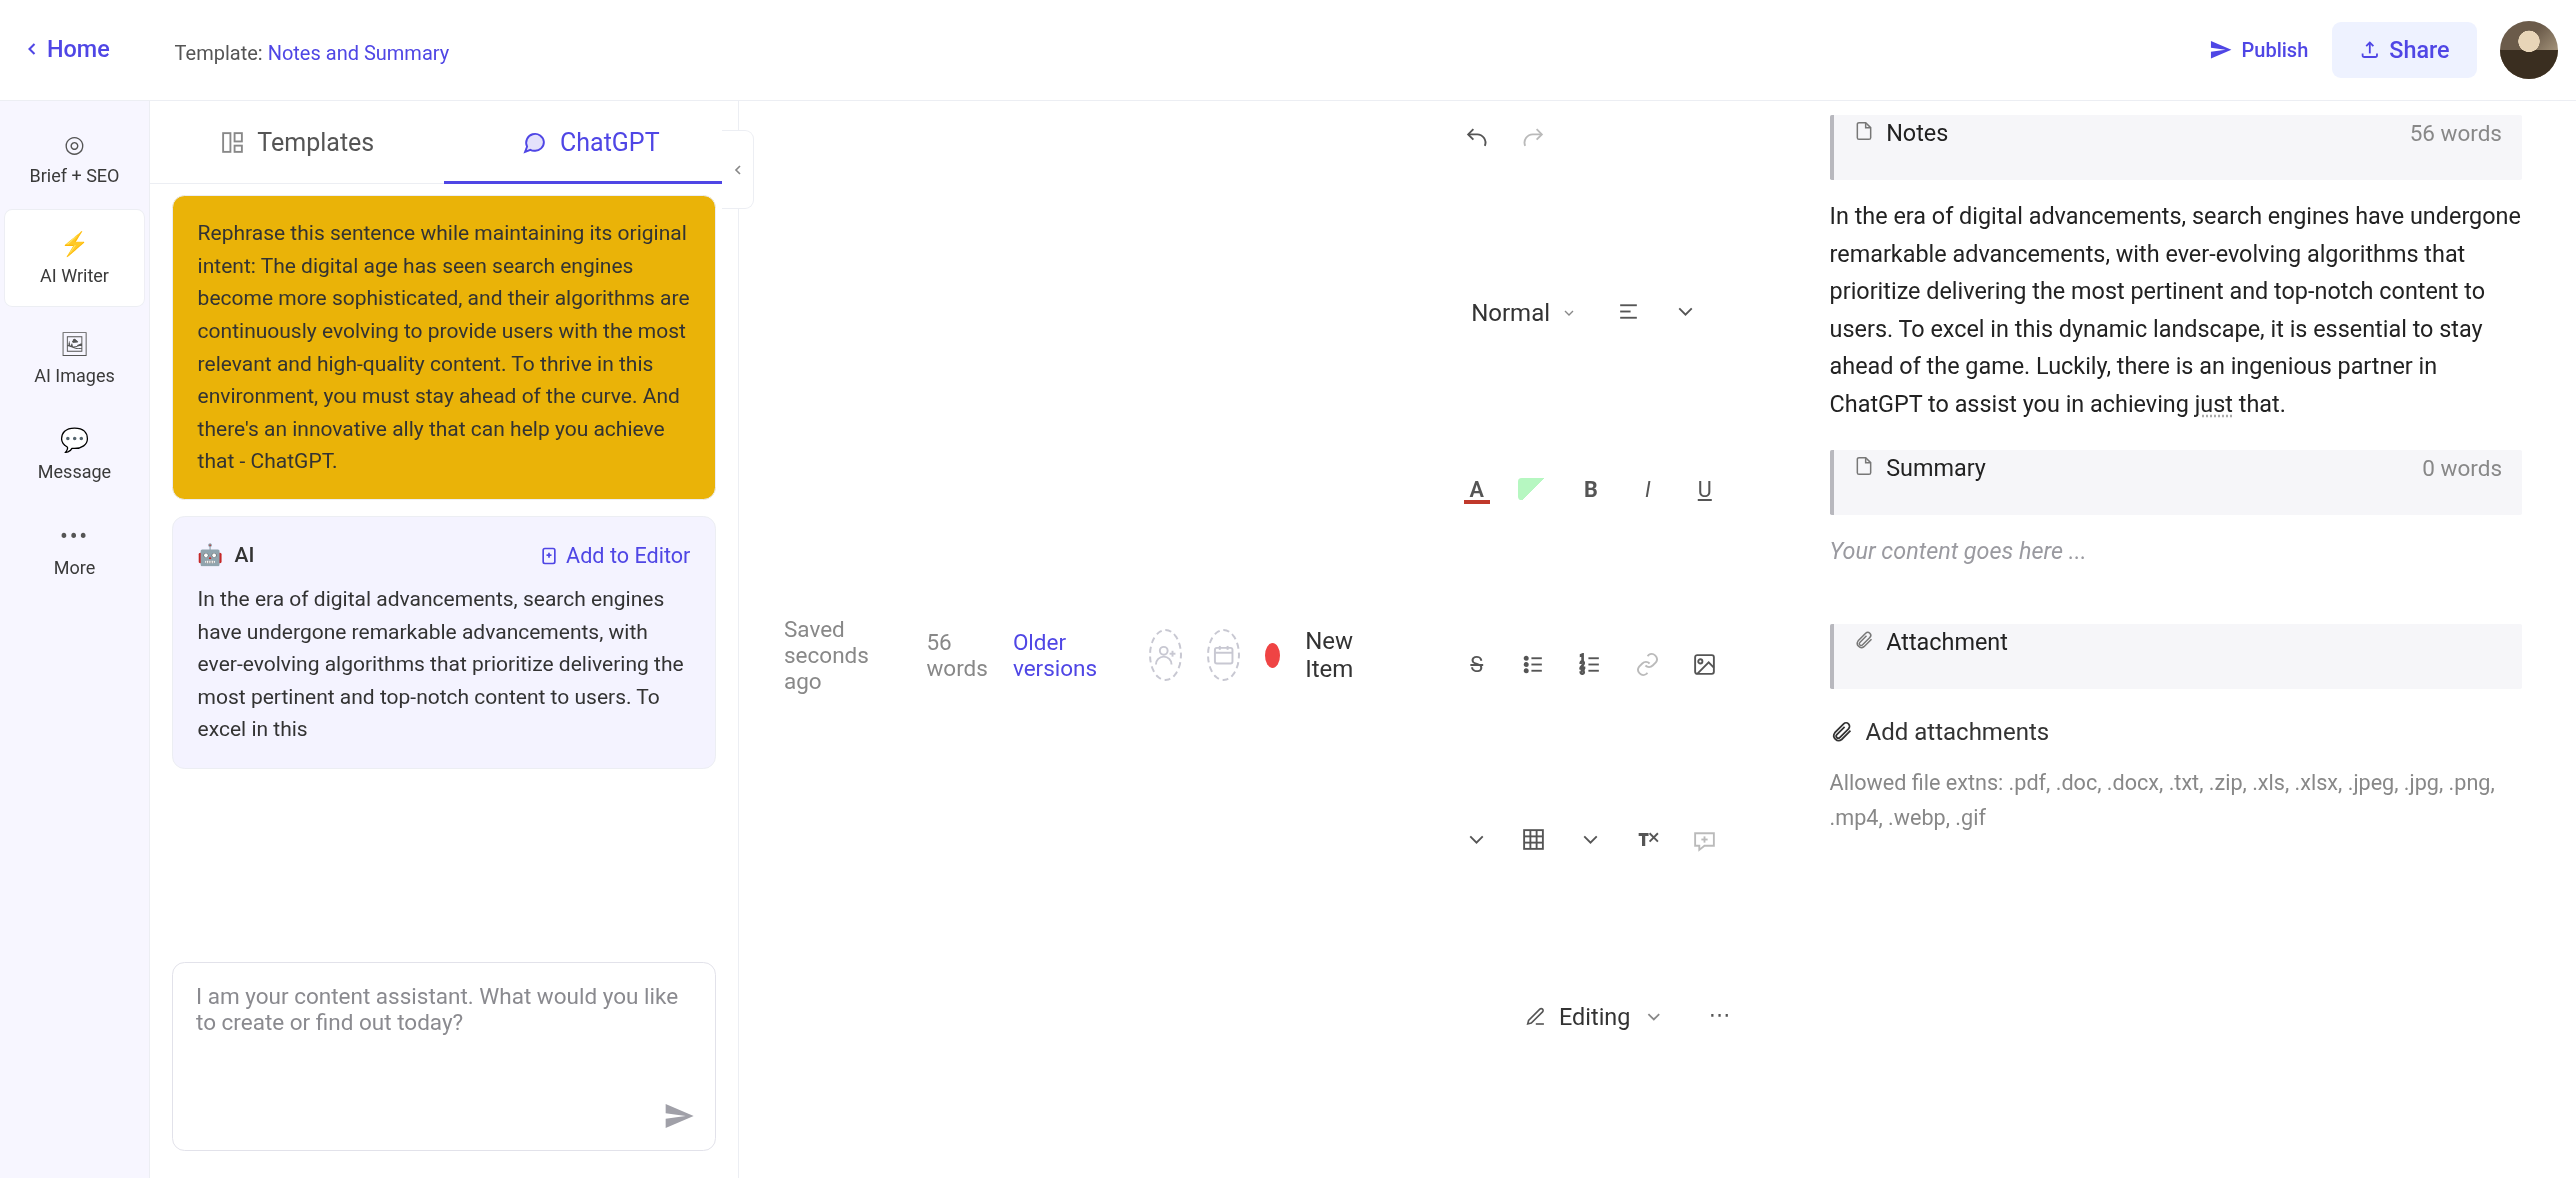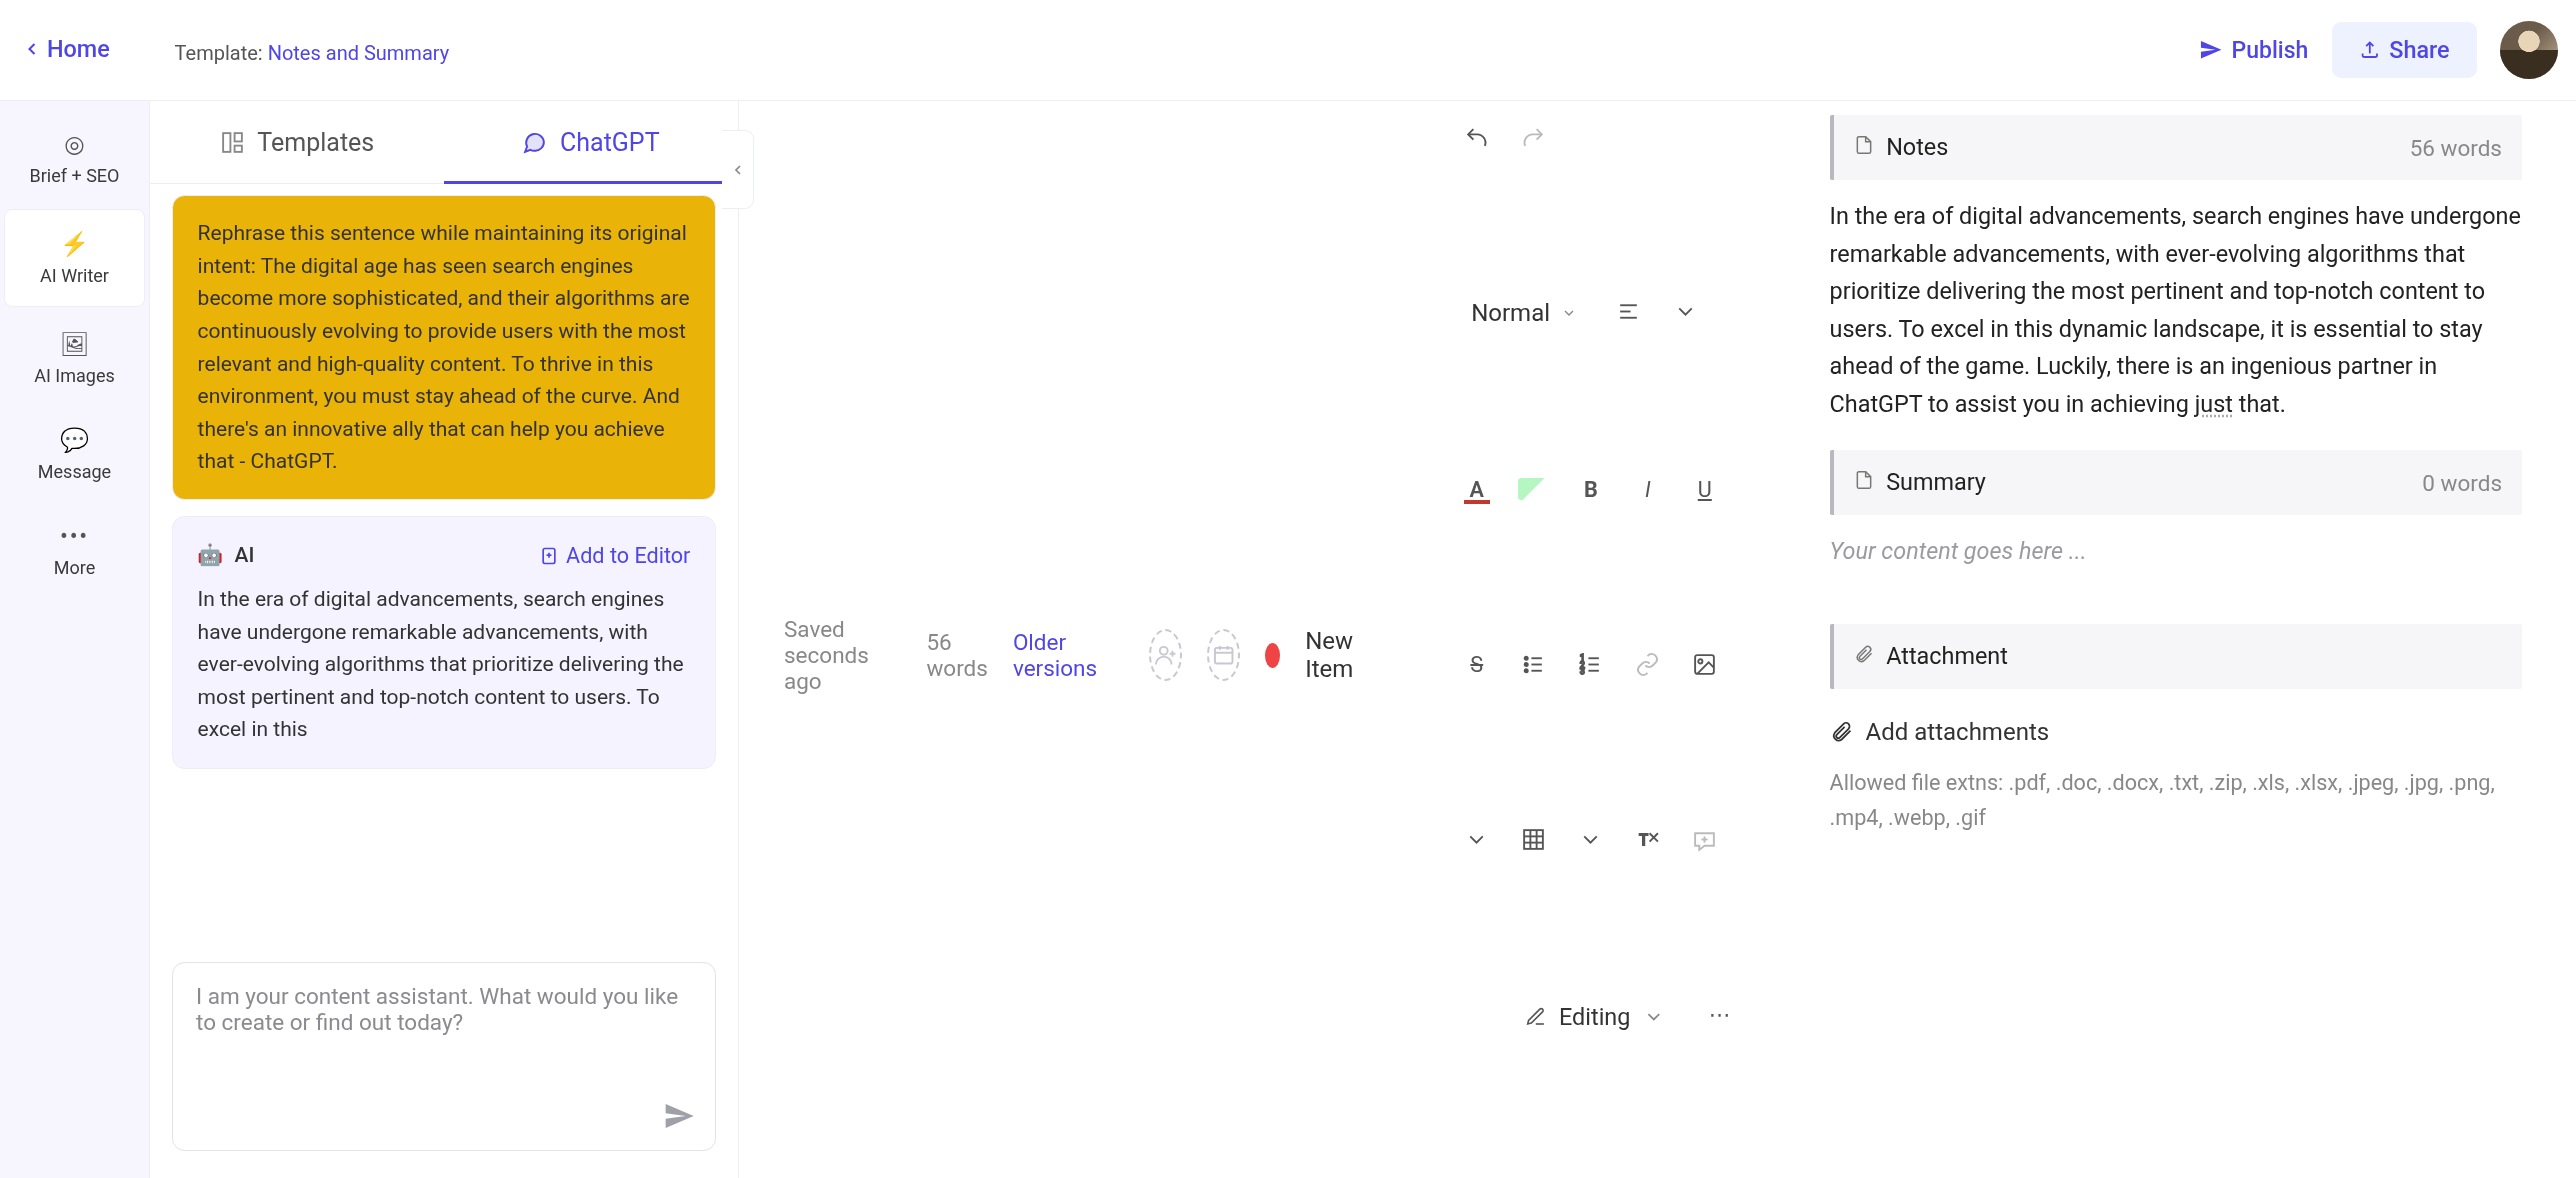--- a/index.html
+++ b/index.html
@@ -10,21 +10,21 @@
   .topbar {
     display: flex; align-items: center; justify-content: space-between;
     height: 101px; padding: 0 18px; border-bottom: 1.4px solid #eceef3;
   }
   .top-left { display: flex; flex-direction: column; gap: 5.4px; margin-left: 3.6px; }
   .home-link { display: inline-flex; align-items: center; gap: 5.4px; color: #4f46e5; font-size: 23.4px; font-weight: 500; cursor: pointer; }
   .home-link svg { width: 20px; height: 20px; stroke: #4f46e5; }
   .template-line { font-size: 20px; color: #555; margin-left: 153px; margin-top: -27px; }
   .template-line .link { color: #4f46e5; cursor: pointer; }
   .top-right { display: flex; align-items: center; gap: 23.4px; }
-  .publish-btn { display: inline-flex; align-items: center; gap: 9px; color: #4f46e5; font-size: 23px; font-weight: 500; cursor: pointer; }
+  .publish-btn { display: inline-flex; align-items: center; gap: 9px; color: #4f46e5; font-size: 20px; font-weight: 500; cursor: pointer; }
   .publish-btn svg { width: 23.4px; height: 23.4px; fill: #4f46e5; }
   .share-btn { display: inline-flex; align-items: center; gap: 9px; background: #eef2ff; color: #4f46e5; font-size: 23.4px; font-weight: 500; padding: 14.4px 27px; border-radius: 9px; cursor: pointer; }
   .share-btn svg { width: 21.6px; height: 21.6px; stroke: #4f46e5; fill: none; stroke-width: 2; }
   .avatar { width: 58px; height: 58px; border-radius: 50%; background: linear-gradient(135deg, #6b5b4a 40%, #c9b89a 100%); position: relative; overflow: hidden; }
   .avatar::after { content:""; position:absolute; inset:0; background: radial-gradient(circle at 50% 35%, #e8d5b8 22%, transparent 23%), linear-gradient(180deg, transparent 50%, #3a2e20 50%); }
 
   
   .main { flex:1; display:flex; min-height:0; }
 
   
@@ -78,21 +78,21 @@
   .tool-select svg { width:16px; height:16px; stroke:#888; }
   .sep { width:21.6px; }
   .underline-red { position:relative; }
   .underline-red::after { content:""; position:absolute; left:7.2px; right:7.2px; bottom:5.4px; border-bottom:4px solid #c0392b; }
   .highlight-sw { width:31px; height:21.6px; background:linear-gradient(135deg,#b6f7c1 50%,#fff 50%); border-radius:3.6px; }
   .editing-pill { display:inline-flex; align-items:center; gap:12.6px; font-size:23.4px; color:#333; padding:9px 18px; cursor:pointer; }
   .editing-pill svg { width:21.6px; height:21.6px; }
 
   .editor-body { padding:0 45px 36px; overflow:auto; font-size:23.4px; line-height:1.6; }
 
-  .block-head { display:flex; align-items:center; background:#f6f6f9; border-left:4.5px solid #b8b8be; height:65px; padding:0 20px; border-radius:1.8px; margin:14.4px 0 18px; }
+  .block-head { display:flex; align-items:flex-start; background:#f6f6f9; border-left:4.5px solid #b8b8be; height:65px; padding:0 20px; border-radius:1.8px; margin:14.4px 0 18px; }
   .block-head .icn { margin-right:12.6px; color:#777; }
   .block-head .title { font-size:23.4px; color:#222; }
   .block-head .meta { margin-left:auto; color:#888; font-size:22.5px; }
 
   .para { color:#222; margin-bottom:27px; }
   .para .sq { text-decoration: underline dotted #aaa; text-underline-offset:3.6px; }
 
   .placeholder { color:#9a9aa0; font-style:italic; margin-bottom:54px; }
 
   .attach-link { display:inline-flex; align-items:center; gap:12.6px; color:#333; font-size:24px; cursor:pointer; margin-top:5.4px; }

